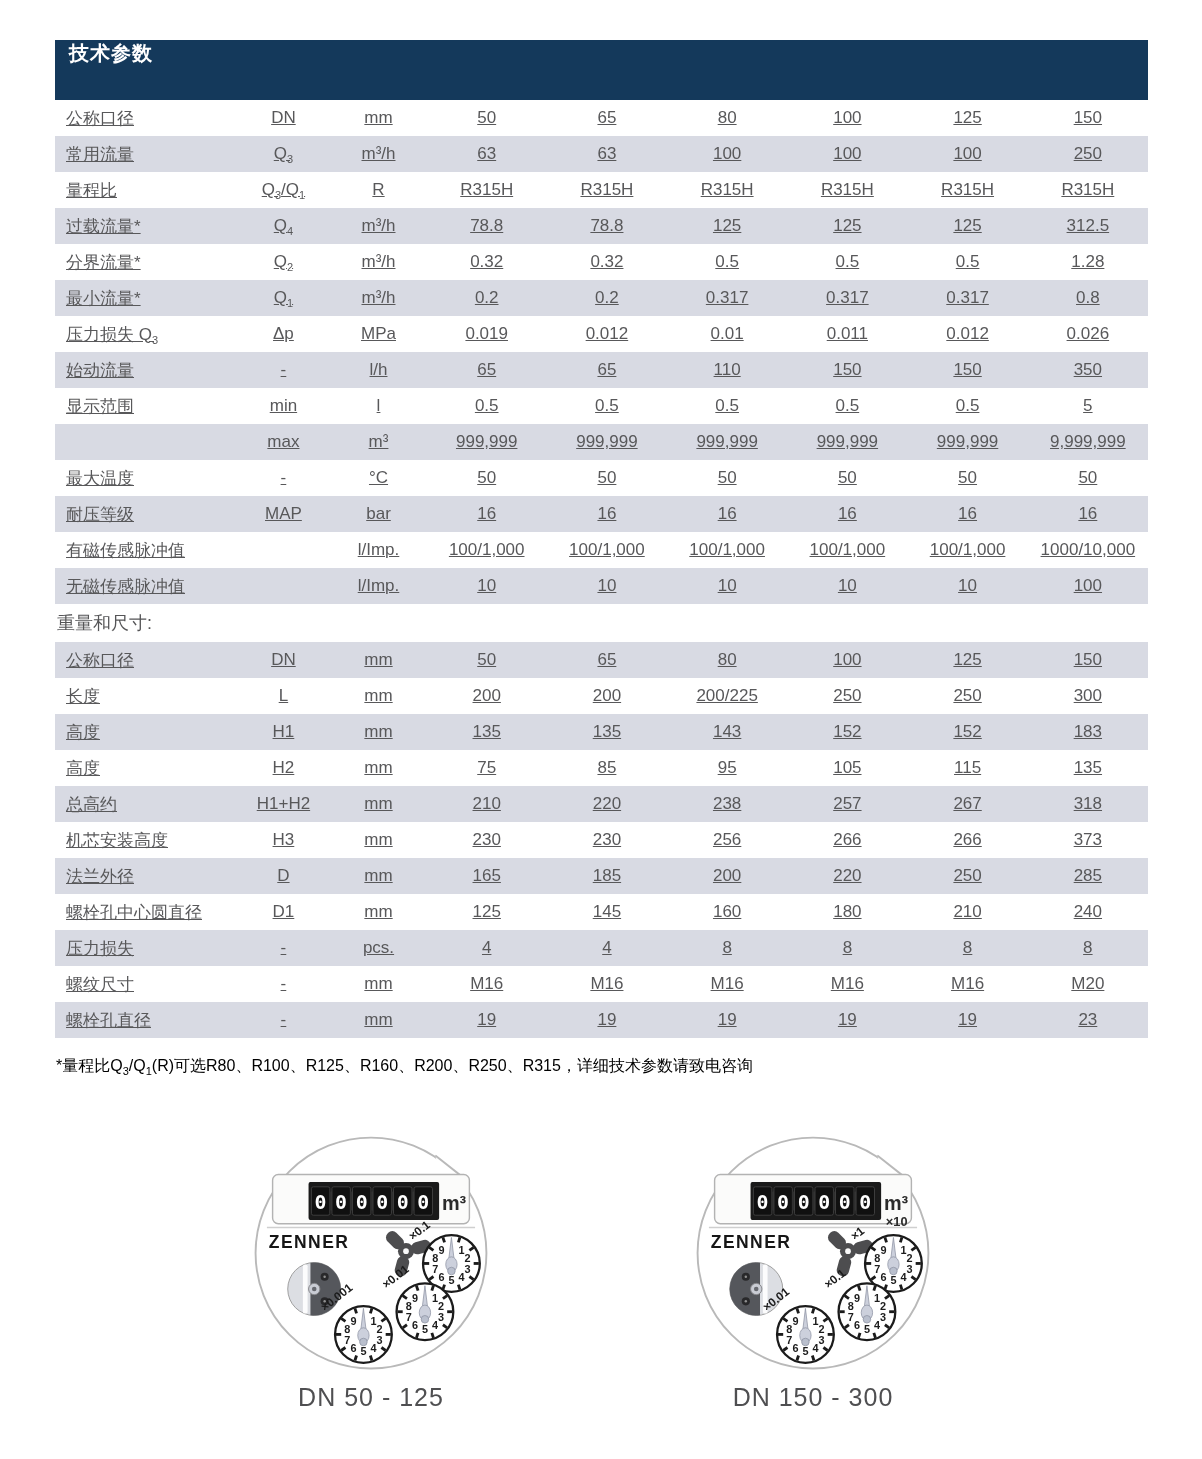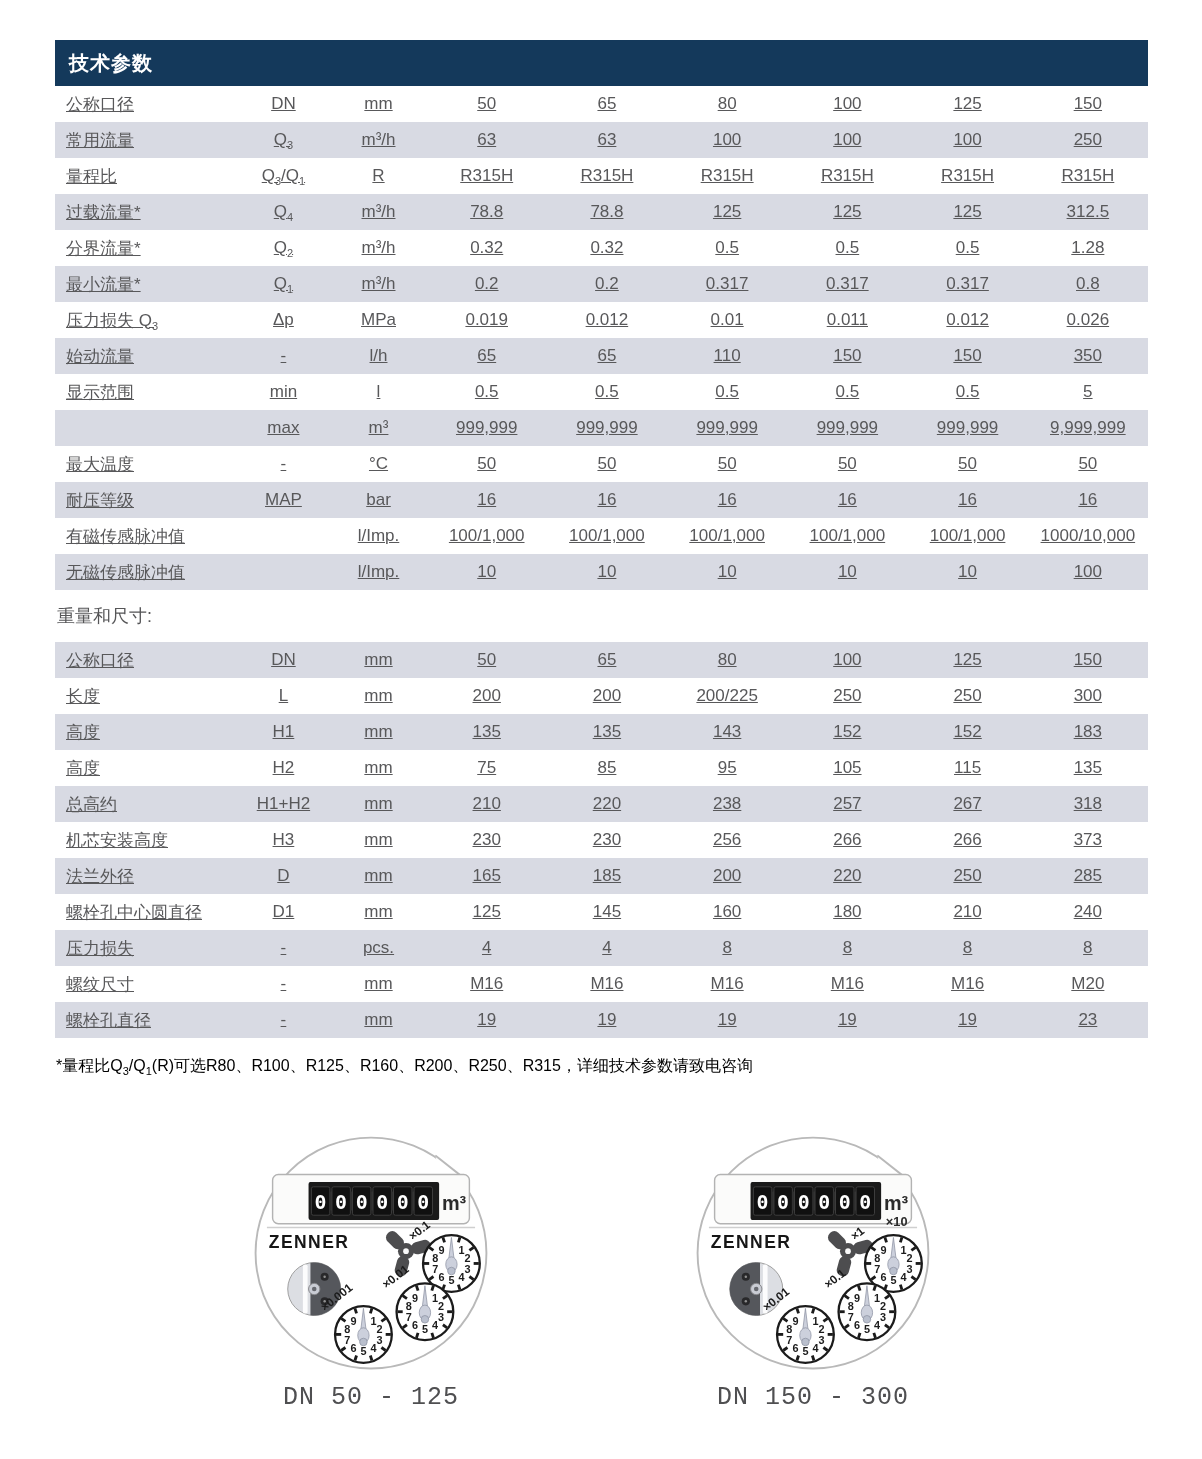--- a/index.html
+++ b/index.html
@@ -1,30 +1,30 @@
 <!DOCTYPE html>
 <html><head>
 <meta charset="utf-8">
 <style>
   html,body{margin:0;padding:0;background:#ffffff;}
   body{width:1202px;height:1459px;font-family:"Liberation Sans","DejaVu Sans",sans-serif;color:#58585a;overflow:hidden;}
   .wrap{padding:40px 54px 0 55px;}
-  .titlebar{background:#14395b;color:#ffffff;height:46px;display:flex;align-items:center;padding:16px 14px;box-sizing:border-box;font-size:20px;font-weight:bold;letter-spacing:1px;}
+  .titlebar{background:#14395b;color:#ffffff;height:60px;display:flex;padding:0 14px;box-sizing:border-box;font-size:20px;font-weight:bold;letter-spacing:1px;}
   table{width:100%;border-collapse:collapse;table-layout:fixed;text-decoration:underline;}
   td{height:36px;font-size:17px;text-align:center;padding:0;white-space:nowrap;vertical-align:middle;}
   td.lbl{text-align:left;padding-left:11px;}
   sub{font-size:11px;line-height:0;}
   #t1 tbody tr:nth-child(even) td{background:#d8dae3;}
   #t2 tbody tr:nth-child(odd) td{background:#d8dae3;}
-  .secthead{font-size:18px;color:#555557;height:52px;display:flex;align-items:center;padding-left:2px;}
+  .secthead{font-size:18px;color:#555557;height:38px;display:flex;align-items:center;padding-left:2px;}
   .footnote{margin-top:18px;font-size:16px;color:#000000;padding-left:1px;}
   .meters{display:flex;margin-top:54px;padding-left:193px;gap:196px;}
   .meterfig{width:246px;text-align:center;}
   .meterfig svg{display:block;}
-  .caption{font-size:25px;color:#4f4f51;margin-top:6px;letter-spacing:1px;font-family:Liberation Mono, monospace;}
+  .caption{font-size:25px;color:#4f4f51;margin-top:6px;letter-spacing:1px;}
 </style>
 </head>
 <body>
 
 <div class="wrap">
 
   <div class="titlebar">
     <span>技术参数</span>
   </div>
 

